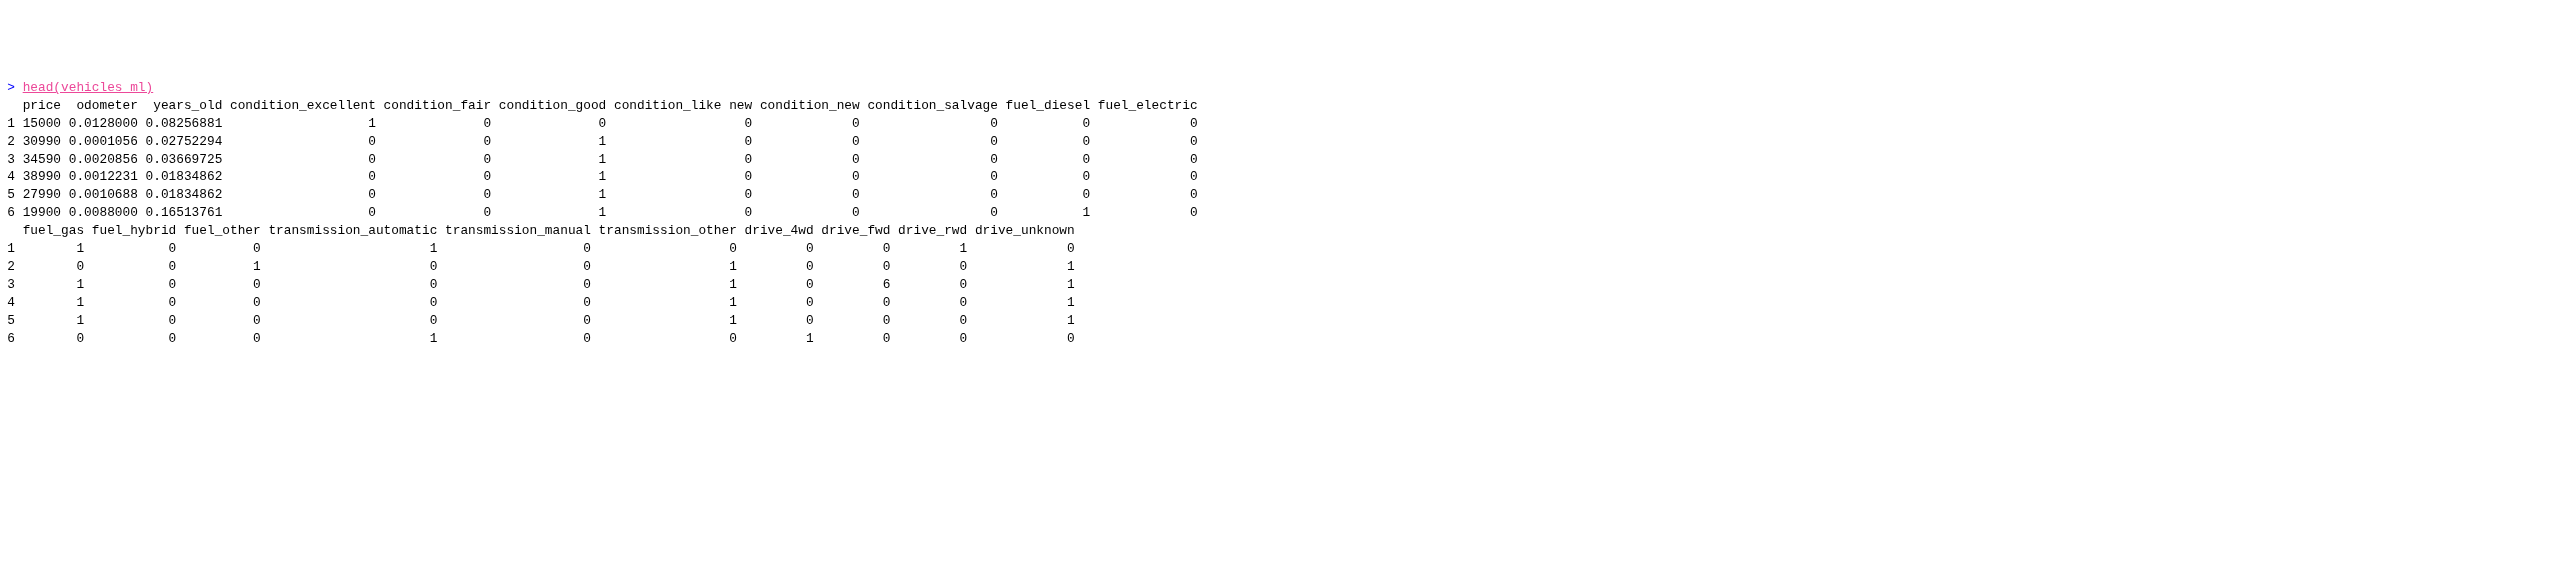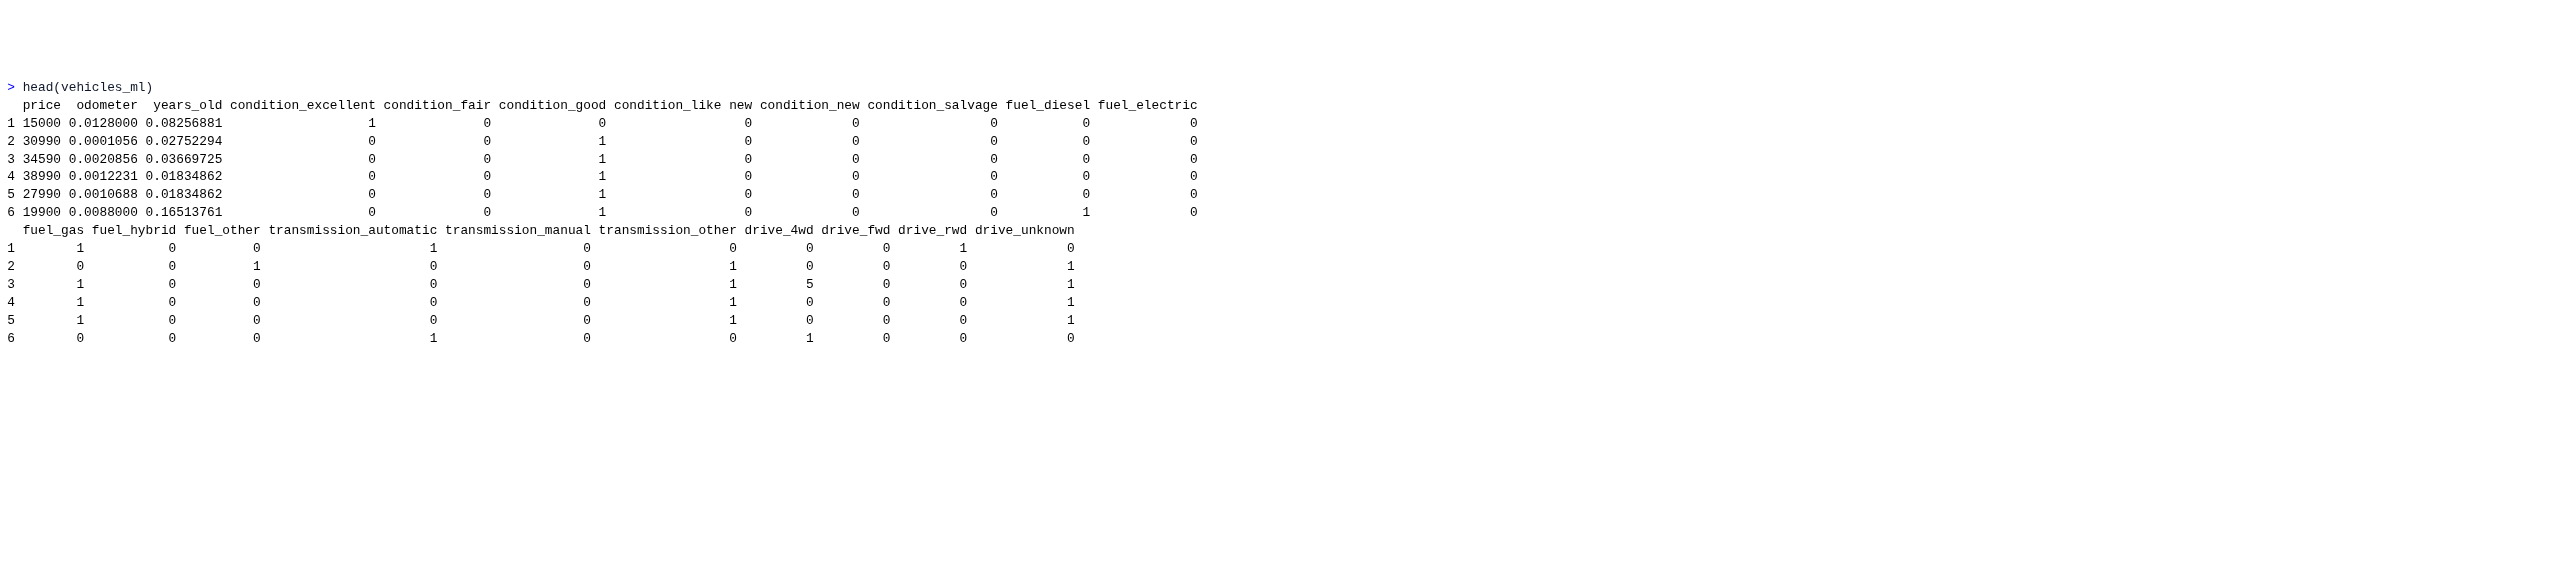--- a/index.html
+++ b/index.html
@@ -10,21 +10,22 @@
       font-size: 12.8px;
       line-height: 1.4;
       color: #000000;
       white-space: pre;
       overflow-x: auto;
     }
     .prompt {
       color: #0000ff;
     }
     .command {
-      color: #0f172a;
+      color: #ec4899;
+      text-decoration: underline;
     }
     .output {
       color: #000000;
       margin-top: 28px;
     }
   </style>
 </head>
 <body>
 
 
@@ -33,20 +34,20 @@
 <span class="output">  price  odometer  years_old condition_excellent condition_fair condition_good condition_like new condition_new condition_salvage fuel_diesel fuel_electric</span>
 <span class="output">1 15000 0.0128000 0.08256881                   1              0              0                  0             0                 0           0             0</span>
 <span class="output">2 30990 0.0001056 0.02752294                   0              0              1                  0             0                 0           0             0</span>
 <span class="output">3 34590 0.0020856 0.03669725                   0              0              1                  0             0                 0           0             0</span>
 <span class="output">4 38990 0.0012231 0.01834862                   0              0              1                  0             0                 0           0             0</span>
 <span class="output">5 27990 0.0010688 0.01834862                   0              0              1                  0             0                 0           0             0</span>
 <span class="output">6 19900 0.0088000 0.16513761                   0              0              1                  0             0                 0           1             0</span>
 <span class="output">  fuel_gas fuel_hybrid fuel_other transmission_automatic transmission_manual transmission_other drive_4wd drive_fwd drive_rwd drive_unknown</span>
 <span class="output">1        1           0          0                      1                   0                  0         0         0         1             0</span>
 <span class="output">2        0           0          1                      0                   0                  1         0         0         0             1</span>
-<span class="output">3        1           0          0                      0                   0                  1         5         0         0             1</span>
+<span class="output">3        1           0          0                      0                   0                  1         0         6         0             1</span>
 <span class="output">4        1           0          0                      0                   0                  1         0         0         0             1</span>
 <span class="output">5        1           0          0                      0                   0                  1         0         0         0             1</span>
 <span class="output">6        0           0          0                      1                   0                  0         1         0         0             0</span>
 
 
 
 
 
 </body></html>

